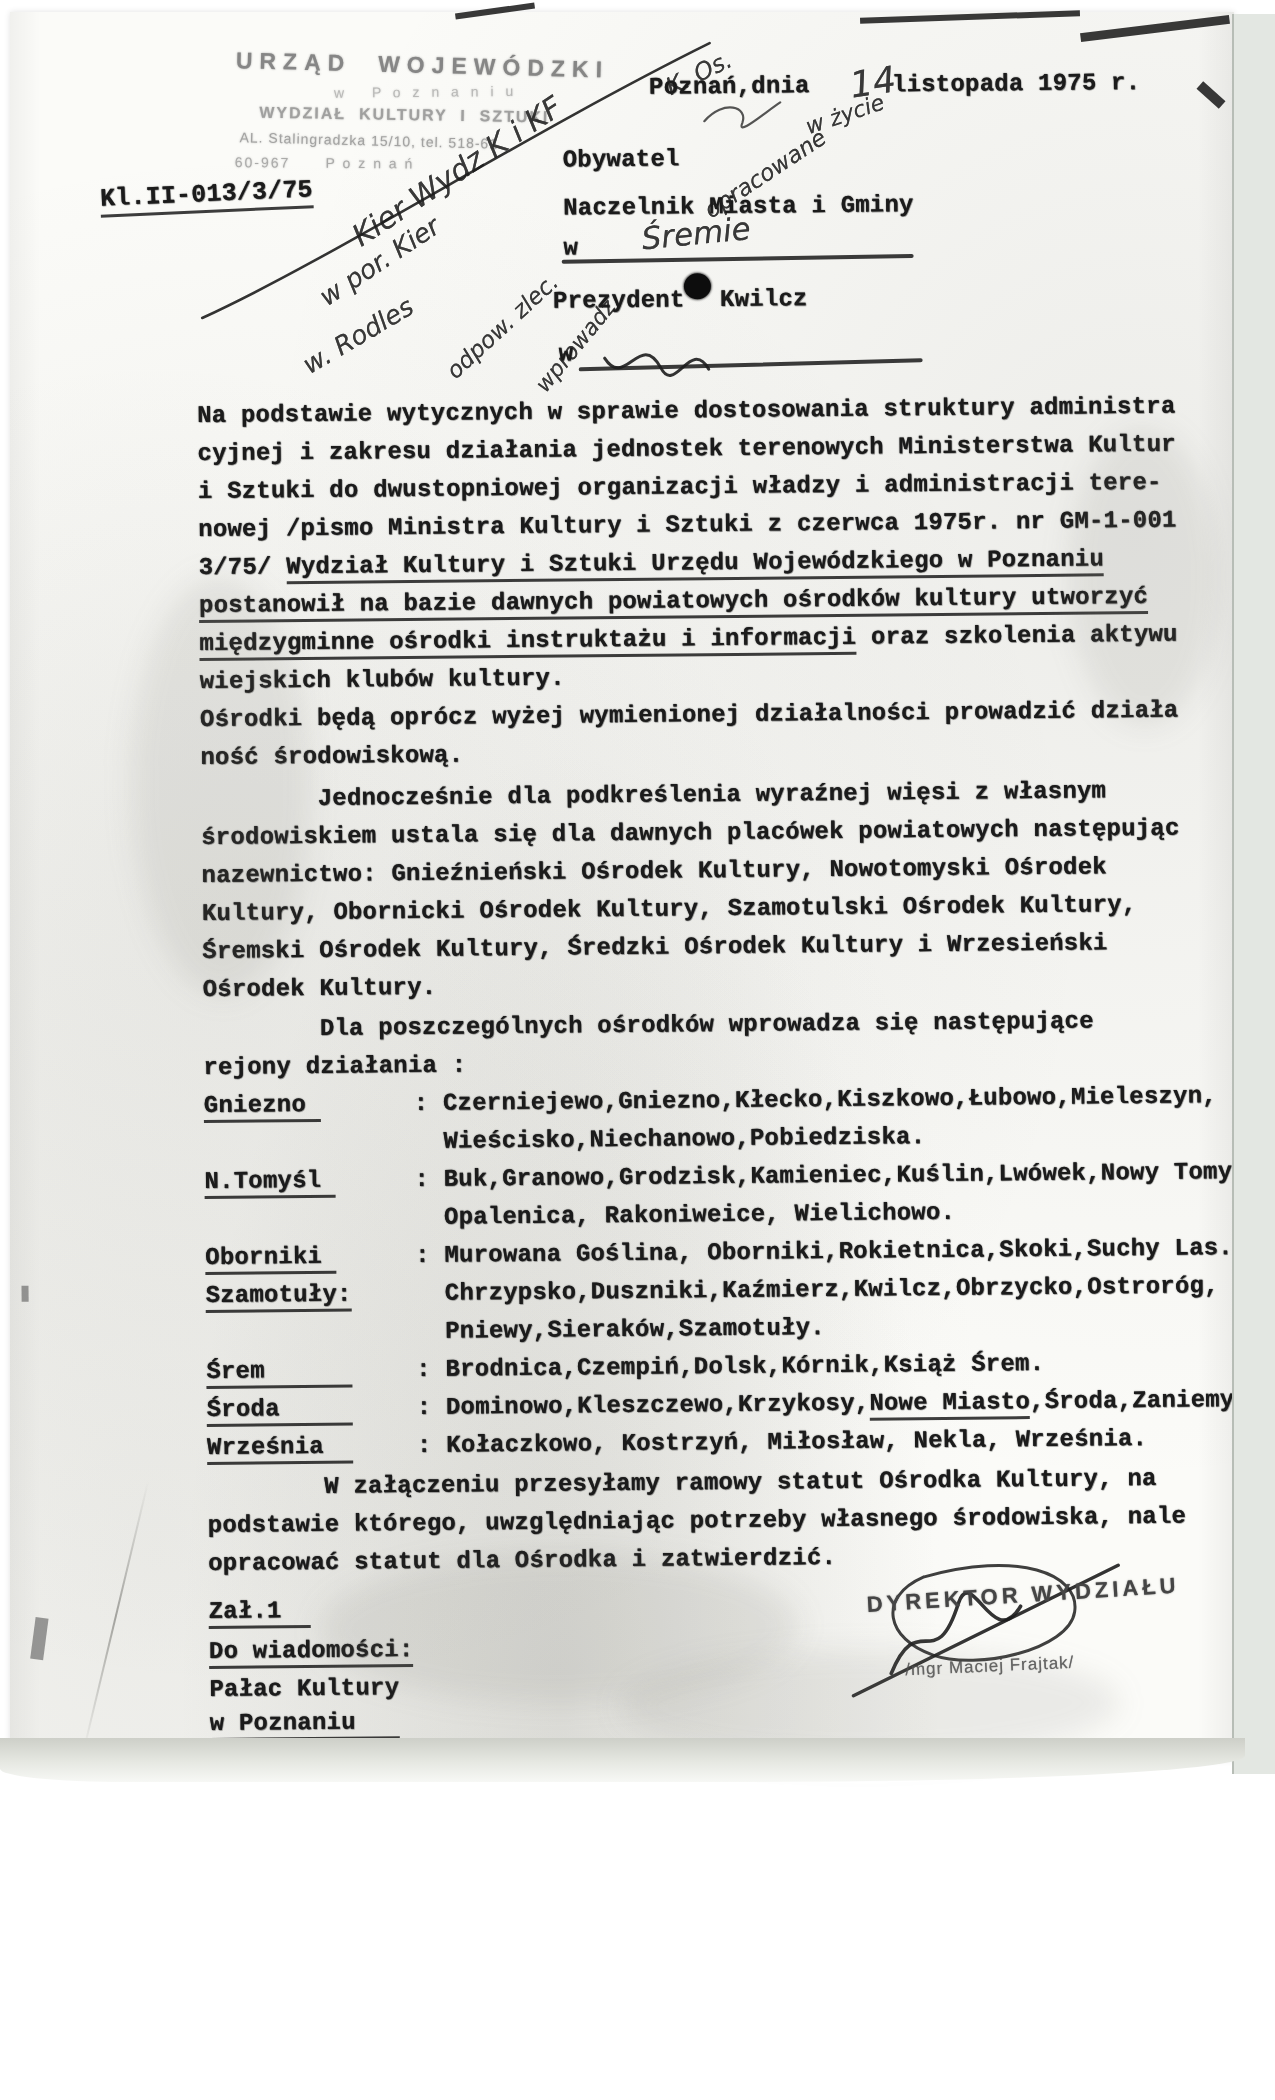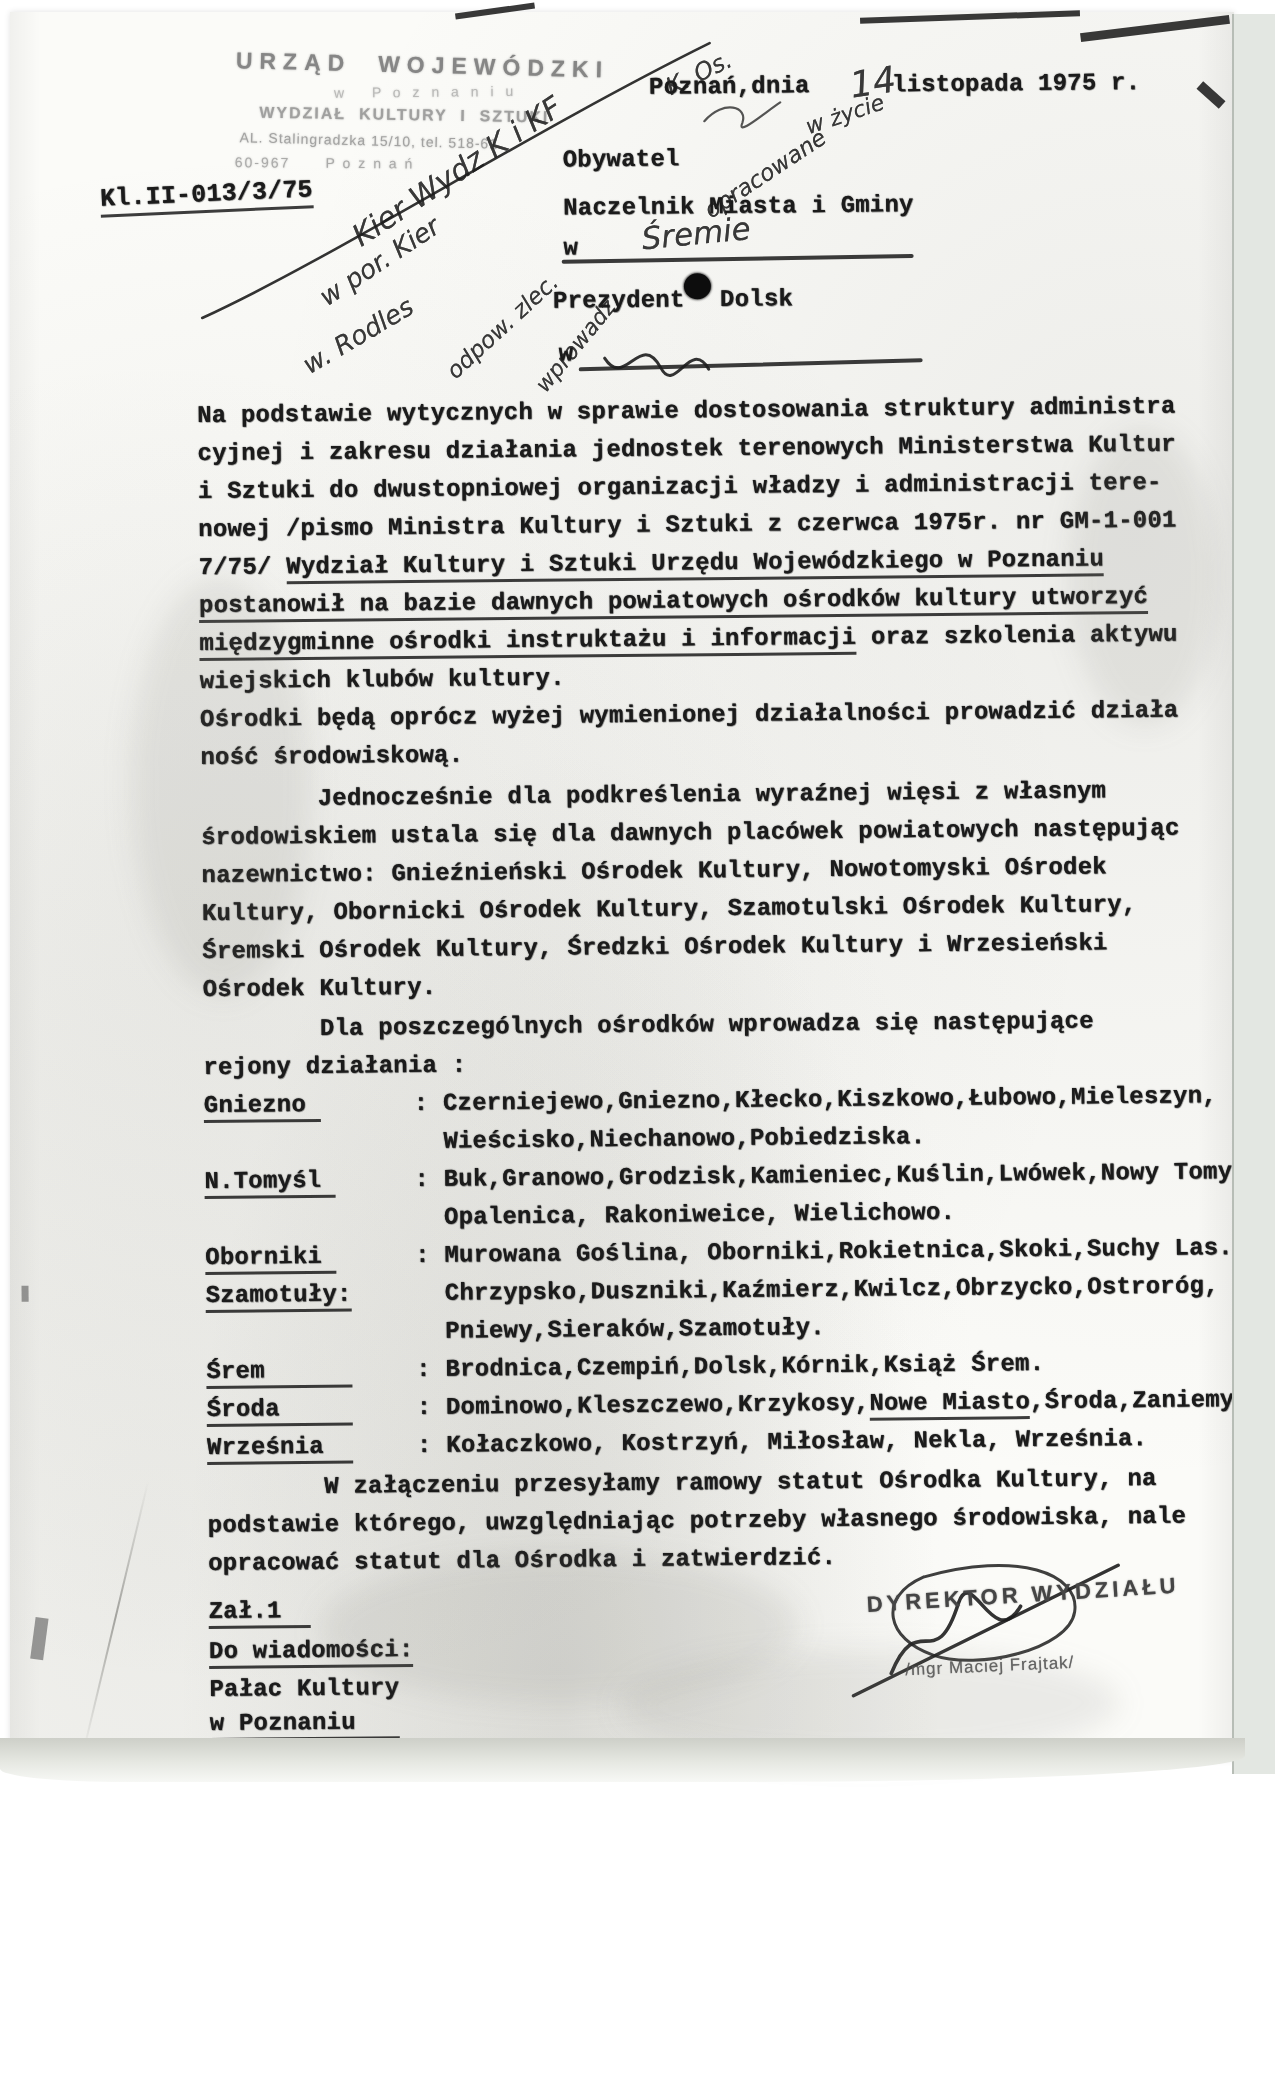--- a/index.html
+++ b/index.html
@@ -63,27 +63,27 @@
       <div class="stamp" style="left:230px;top:140px;font-size:14px;letter-spacing:2px;transform:rotate(1deg);opacity:.55;">60-967      P o z n a ń</div>
 
       <div id="typed-layer">
           <div class="tl ref" style="left: 95px; top: 166px;"><span class="u">Kl.II-013/3/75</span></div>
           <div class="tl" style="left: 645px; top: 64px;"><span class="pre">Poznań,dnia</span></div>
           <div class="tl" style="left: 888px; top: 64px;"><span class="pre">listopada 1975 r.</span></div>
           <div class="tl" style="left: 558px; top: 136px;"><span class="pre">Obywatel</span></div>
           <div class="tl" style="left: 558px; top: 184px;"><span class="pre">Naczelnik Miasta i Gminy</span></div>
           <div class="tl" style="left: 558px; top: 224px;"><span class="pre">w</span></div>
           <div class="tl" style="left: 547px; top: 277px;"><span class="pre">Prezydent</span></div>
-          <div class="tl" style="left: 714px; top: 277px;"><span class="pre">Dolsk</span></div>
+          <div class="tl" style="left: 714px; top: 277px;"><span class="pre">Kwilcz</span></div>
           <div class="tl" style="left: 552px; top: 330px;"><span class="pre">w</span></div>
           <div class="tl" style="left: 190px; top: 388px;"><span class="pre">Na podstawie wytycznych w sprawie dostosowania struktury administra</span></div>
           <div class="tl" style="left: 190px; top: 426px;"><span class="pre">cyjnej i zakresu działania jednostek terenowych Ministerstwa Kultur</span></div>
           <div class="tl" style="left: 190px; top: 464px;"><span class="pre">i Sztuki do dwustopniowej organizacji władzy i administracji tere-</span></div>
           <div class="tl" style="left: 190px; top: 502px;"><span class="pre">nowej /pismo Ministra Kultury i Sztuki z czerwca 1975r. nr GM-1-001</span></div>
-          <div class="tl" style="left: 190px; top: 540px;"><span class="pre">7/75/ </span><span class="u">Wydział Kultury i Sztuki Urzędu Wojewódzkiego w Poznaniu</span></div>
+          <div class="tl" style="left: 190px; top: 540px;"><span class="pre">3/75/ </span><span class="u">Wydział Kultury i Sztuki Urzędu Wojewódzkiego w Poznaniu</span></div>
           <div class="tl" style="left: 190px; top: 578px;"><span class="u">postanowił na bazie dawnych powiatowych ośrodków kultury utworzyć</span></div>
           <div class="tl" style="left: 190px; top: 616px;"><span class="u">międzygminne ośrodki instruktażu i informacji</span><span class="post"> oraz szkolenia aktywu</span></div>
           <div class="tl" style="left: 190px; top: 654px;"><span class="pre">wiejskich klubów kultury.</span></div>
           <div class="tl" style="left: 190px; top: 692px;"><span class="pre">Ośrodki będą oprócz wyżej wymienionej działalności prowadzić działa</span></div>
           <div class="tl" style="left: 190px; top: 730px;"><span class="pre">ność środowiskową.</span></div>
           <div class="tl" style="left: 190px; top: 772px;"><span class="pre">        Jednocześnie dla podkreślenia wyraźnej więsi z własnym</span></div>
           <div class="tl" style="left: 190px; top: 810px;"><span class="pre">środowiskiem ustala się dla dawnych placówek powiatowych następując</span></div>
           <div class="tl" style="left: 190px; top: 848px;"><span class="pre">nazewnictwo: Gnieźnieński Ośrodek Kultury, Nowotomyski Ośrodek</span></div>
           <div class="tl" style="left: 190px; top: 886px;"><span class="pre">Kultury, Obornicki Ośrodek Kultury, Szamotulski Ośrodek Kultury,</span></div>
           <div class="tl" style="left: 190px; top: 924px;"><span class="pre">Śremski Ośrodek Kultury, Średzki Ośrodek Kultury i Wrzesieński</span></div>

